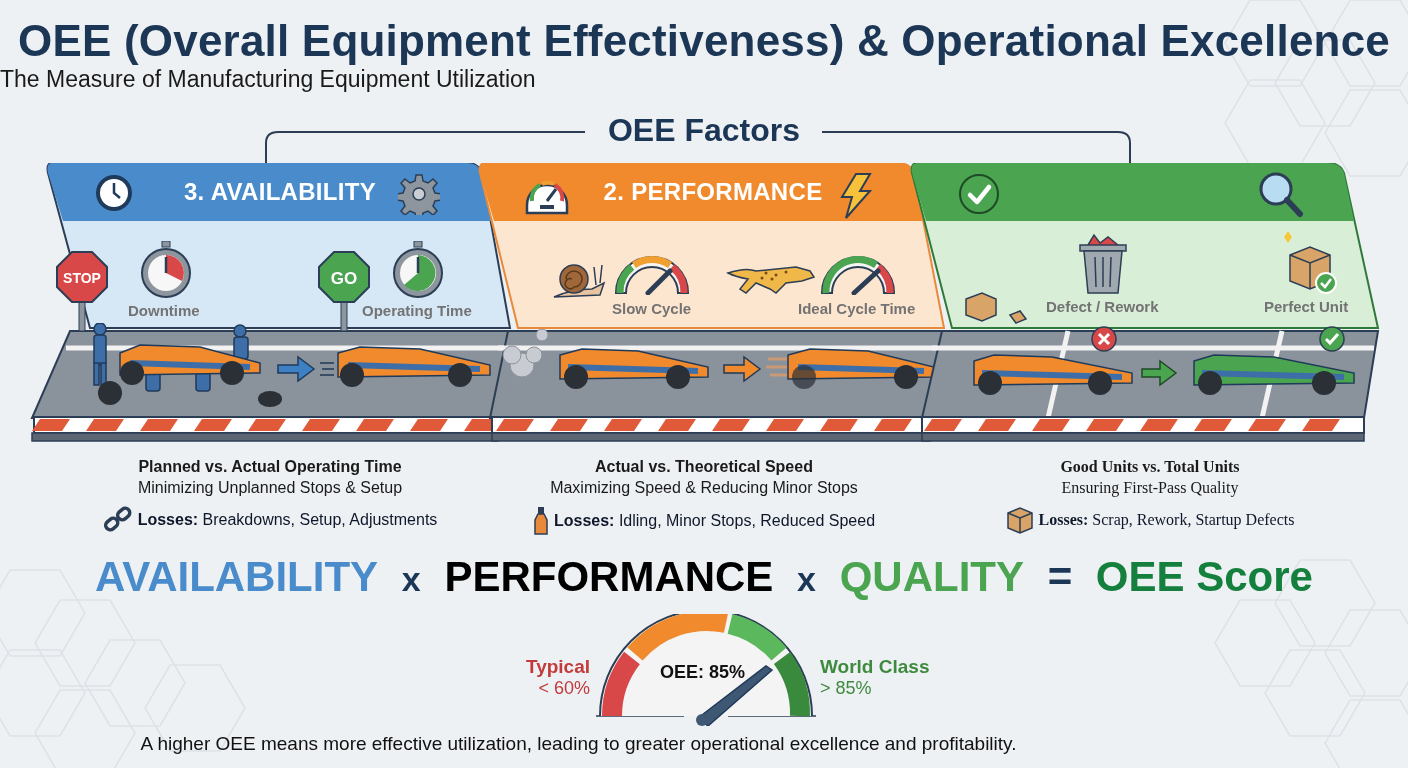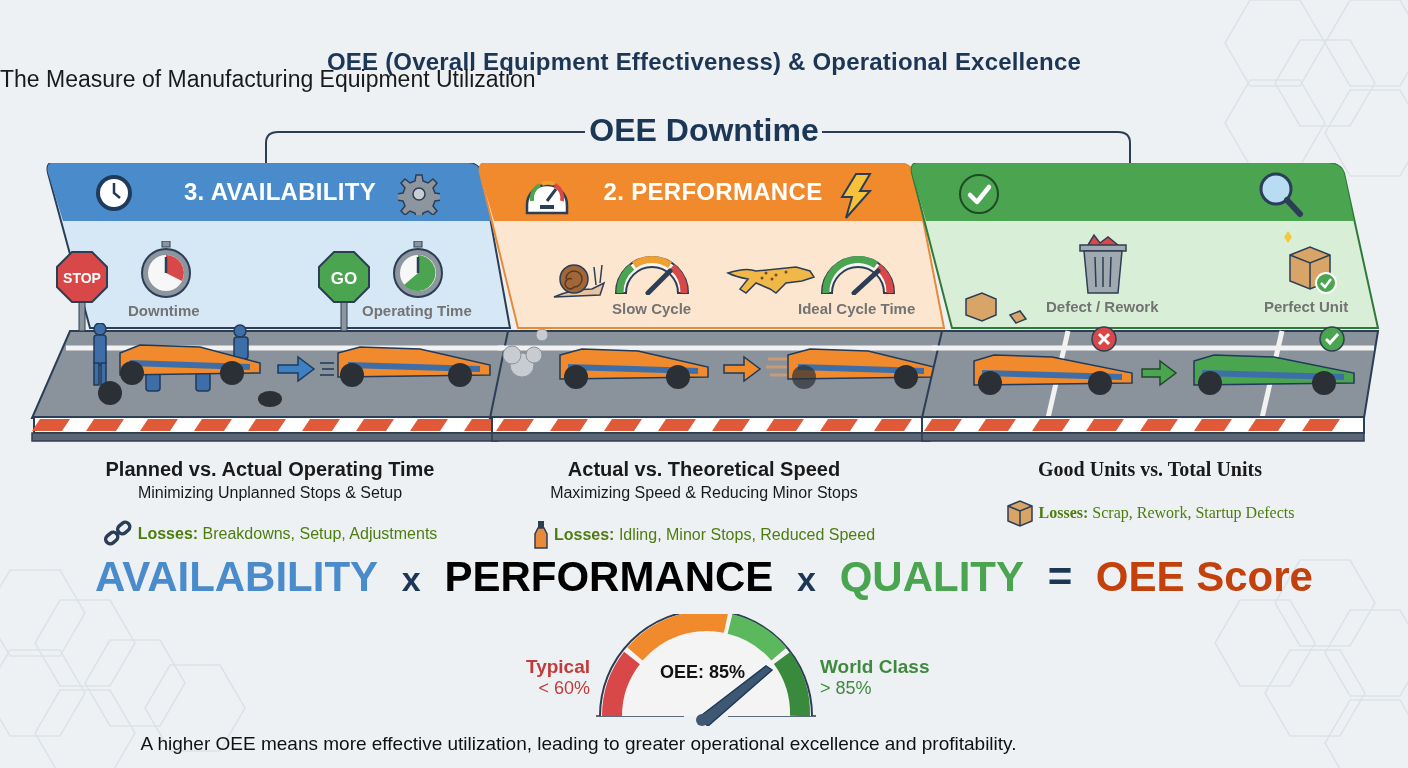--- a/index.html
+++ b/index.html
@@ -6,21 +6,21 @@
   html, body { width: 1408px; height: 768px; overflow: hidden; }
   body {
     background: #eef1f4;
     font-family: "Liberation Sans", "DejaVu Sans", sans-serif;
     color: #1b2b3d;
     position: relative;
   }
   .hex-bg { position: absolute; inset: 0; pointer-events: none; }
   .title {
     position: absolute; top: 16px; left: 0; width: 1408px; text-align: center;
-    font-size: 24px; font-weight: 700; color: #1c3656; letter-spacing: 0.2px; margin-top: 32px;
+    font-size: 44px; font-weight: 700; color: #1c3656; letter-spacing: 0.2px;
   }
   .subtitle {
     position: absolute; top: 66px; left: 0; width: 1408px; 
     font-size: 23px; color: #1a1a1a;
   }
   .factors-label {
     position: absolute; top: 112px; left: 0; width: 1408px; text-align: center;
     font-size: 32px; font-weight: 700; color: #1c3656;
   }
   .bracket { position: absolute; left: 0; top: 0; }
@@ -30,23 +30,23 @@
   .panel-head {
     position: absolute; top: 0; height: 58px; display: flex; align-items: center;
     justify-content: center; gap: 0; color: #fff; font-size: 24px; font-weight: 700;
     letter-spacing: 0.3px;
   }
   .ico { position: absolute; }
   .lbl {
     position: absolute; font-size: 15px; font-weight: 700; color: #737373; white-space: nowrap;
   }
   .desc { position: absolute; top: 458px; text-align: center; }
-  .desc .h { font-size: 20px; font-weight: 700; color: #1a1a1a; }
+  .desc .h { font-size: 16px; font-weight: 700; color: #1a1a1a; }
   .desc .s { font-size: 16px; color: #1a1a1a; margin-top: 3px; }
-  .desc .loss { font-size: 16px; color: #4d7c0f; margin-top: 18px; display: flex; align-items: center; justify-content: center; gap: 5px; }
+  .desc .loss { font-size: 16px; color: #0f172a; margin-top: 9px; display: flex; align-items: center; justify-content: center; gap: 5px; }
   .desc .loss b { font-weight: 700; }
 
   .formula {
     position: absolute; top: 553px; left: 0; width: 1408px; text-align: center;
     font-size: 42px; font-weight: 700; white-space: nowrap;
   }
   .formula span { margin: 0 6px; }
   .gauge { position: absolute; left: 596px; top: 614px; }
   .gauge-typ { position: absolute; left: 522px; top: 656px; text-align: right; color: #c23a3a; }
   .gauge-wc { position: absolute; left: 820px; top: 656px; color: #3f8a3f; }
@@ -82,21 +82,21 @@
   </g>
 </svg>
 
 <div class="title">OEE (Overall Equipment Effectiveness) &amp; Operational Excellence</div>
 <div class="subtitle">The Measure of Manufacturing Equipment Utilization</div>
 
 <svg class="bracket" width="1408" height="170">
   <path d="M266,163 L266,143 Q266,132 278,132 L585,132" fill="none" stroke="#2c3e55" stroke-width="2"></path>
   <path d="M822,132 L1118,132 Q1130,132 1130,143 L1130,163" fill="none" stroke="#2c3e55" stroke-width="2"></path>
 </svg>
-<div class="factors-label">OEE Downtime</div>
+<div class="factors-label">OEE Factors</div>
 
 <div class="panel" style="left:30px;width:490px;">
   <svg class="shape" width="490" height="280" viewBox="0 0 490 280">
     <path d="M22,0 L438,0 Q448,0 452,10 L480,165 L60,165 L18,10 Q16,0 22,0 Z" fill="#d6e7f6" stroke="#2c3e55" stroke-width="2"></path>
     <path d="M22,0 L438,0 Q448,0 452,10 L462,58 L33,58 L18,10 Q16,0 22,0 Z" fill="#4a8ccb"></path>
 
     <path d="M40,168 L484,168 L468,255 L2,255 Z" fill="#8a929b" stroke="#2c3e55" stroke-width="2"></path>
     <path d="M36,185 L480,185" stroke="#f2f2f2" stroke-width="5"></path>
     <rect x="4" y="254" width="464" height="16" fill="#fff" stroke="#2c3e55" stroke-width="2"></rect>
     <g fill="#e05a3a">
@@ -351,37 +351,38 @@
   <div class="loss">
     <svg width="16" height="30" viewBox="0 0 16 30">
       <rect x="5" y="1" width="6" height="7" fill="#2c3e55"></rect>
       <path d="M5,8 L11,8 L14,14 L14,28 L2,28 L2,14 Z" fill="#e88a3a" stroke="#2c3e55" stroke-width="1.5"></path>
     </svg>
     <span><b>Losses:</b> <span>Idling, Minor Stops, Reduced Speed</span></span>
   </div>
 </div>
 <div class="desc" style="left:950px;width:400px;font-family:Liberation Serif, serif;">
   <div class="h">Good Units vs. Total Units</div>
+  <div class="s">Ensuring First-Pass Quality</div>
   <div class="loss">
     <svg width="28" height="28" viewBox="0 0 28 28">
       <path d="M2,7 L14,2 L26,7 L26,22 L14,27 L2,22 Z" fill="#d8a468" stroke="#2c3e55" stroke-width="1.5"></path>
       <path d="M2,7 L14,12 L26,7 M14,12 L14,27" stroke="#2c3e55" stroke-width="1.5" fill="none"></path>
     </svg>
     <span><b>Losses:</b> <span>Scrap, Rework, Startup Defects</span></span>
   </div>
 </div>
 
 <div class="formula">
   <span style="color:#4a8ccb">AVAILABILITY</span>
   <span style="color:#1c3656;font-size:34px">x</span>
   <span style="color:#000000">PERFORMANCE</span>
   <span style="color:#1c3656;font-size:34px">x</span>
   <span style="color:#4aa450">QUALITY</span>
   <span style="color:#1c3656">=</span>
-  <span style="color:#c2410c">OEE Score</span>
+  <span style="color:#15803d">OEE Score</span>
 </div>
 
 <svg class="gauge" width="220" height="112" viewBox="0 0 220 112">
   <line x1="-400" y1="102" x2="88" y2="102" stroke="#2c3e55" stroke-width="1.5"></line>
   <line x1="132" y1="102" x2="620" y2="102" stroke="#2c3e55" stroke-width="1.5"></line>
   <path d="M4,102 A106,106 0 0,1 216,102" fill="#f4f4f4" stroke="#2c3e55" stroke-width="2"></path>
   <path d="M16,102 A94,94 0 0,1 36,44" stroke="#d94848" stroke-width="20" fill="none"></path>
   <path d="M39,40 A94,94 0 0,1 130,9" stroke="#f08a2c" stroke-width="20" fill="none"></path>
   <path d="M134,10 A94,94 0 0,1 183,40" stroke="#5cb85c" stroke-width="20" fill="none"></path>
   <path d="M186,44 A94,94 0 0,1 204,102" stroke="#3a8a3e" stroke-width="20" fill="none"></path>

